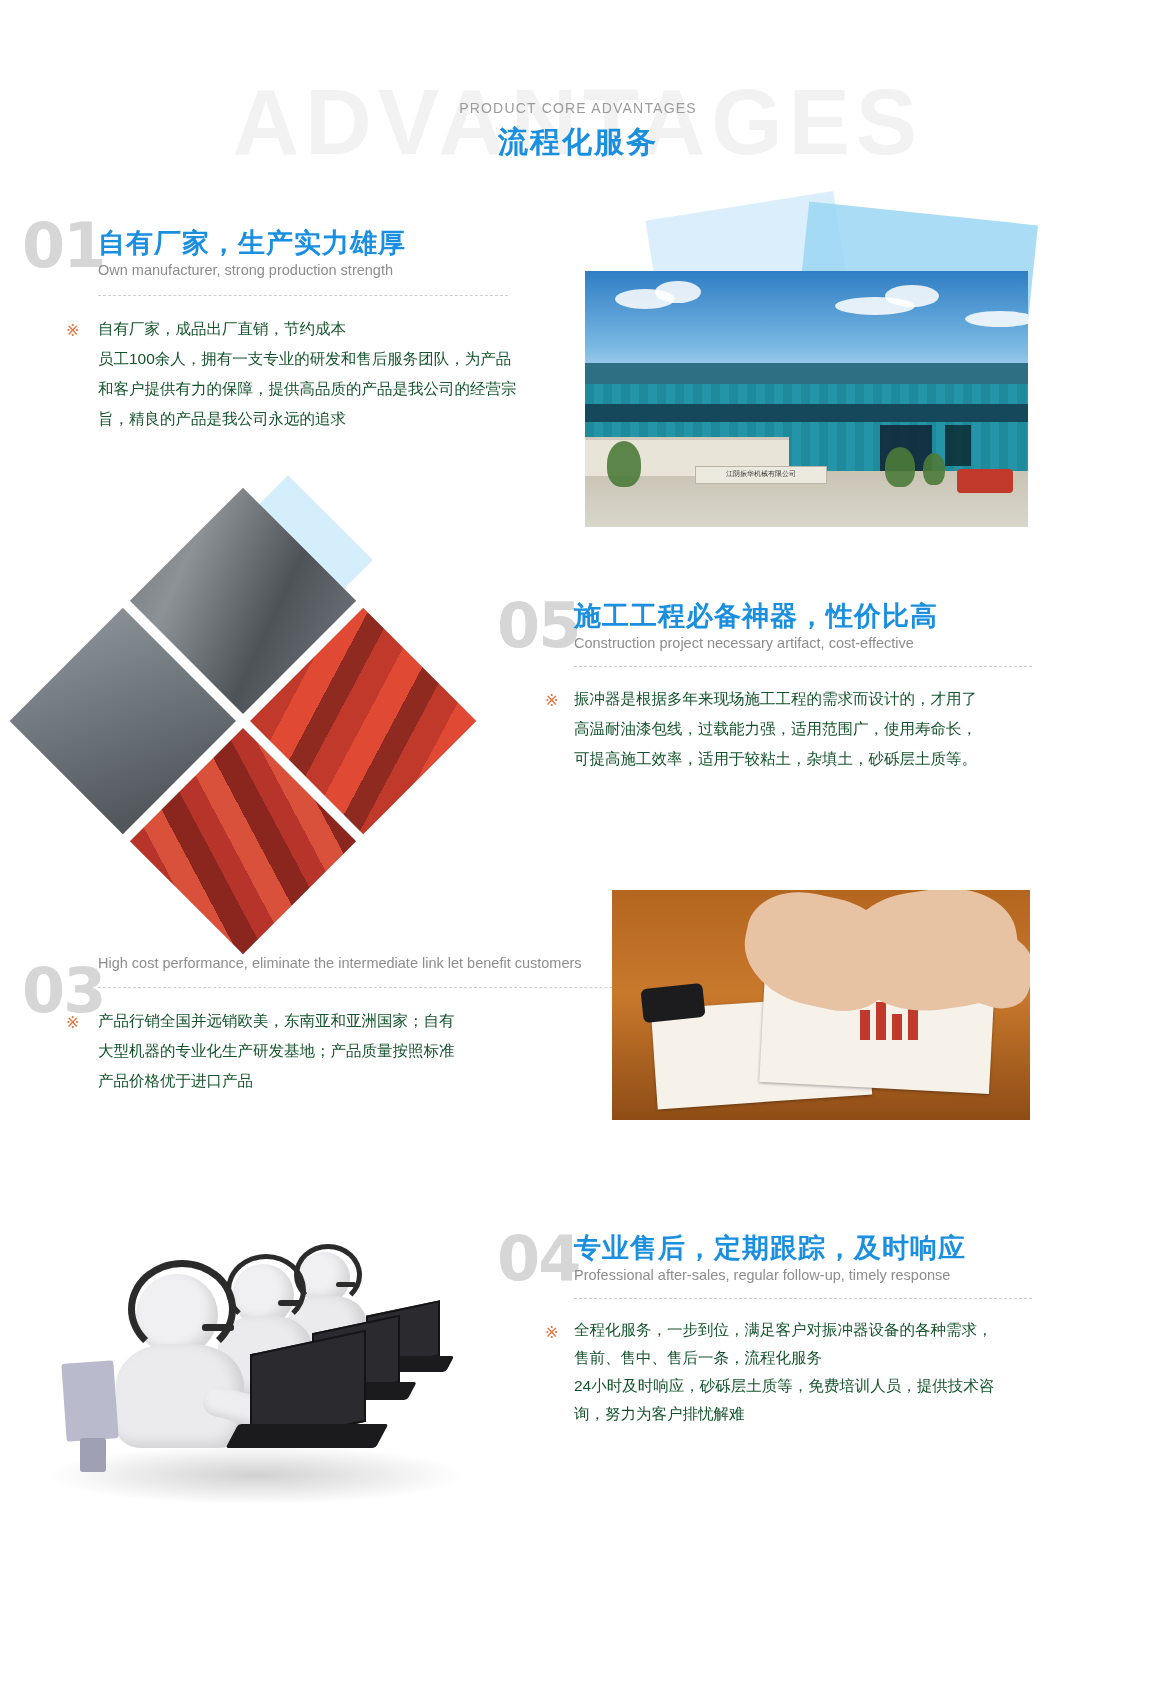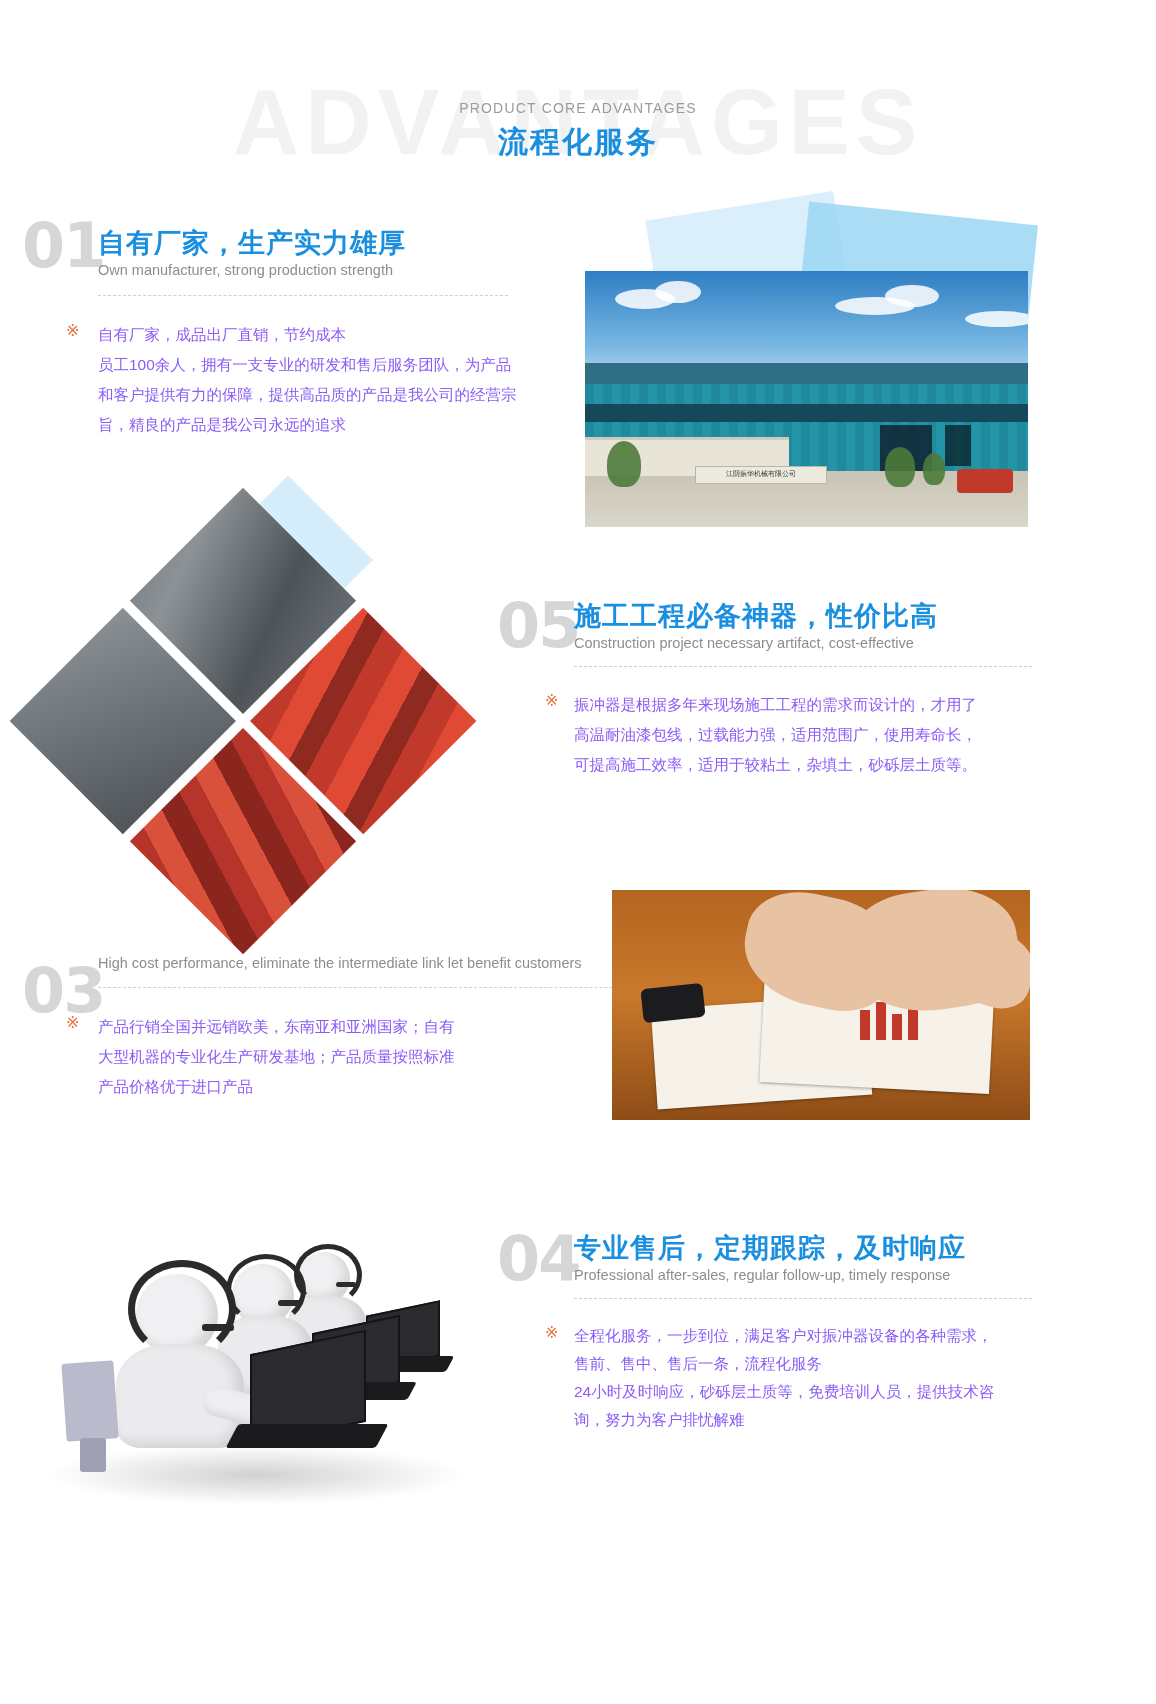--- a/index.html
+++ b/index.html
@@ -95,23 +95,22 @@
   .star {
     position: absolute;
     color: #e8733d;
     font-size: 16px;
     line-height: 16px;
   }
   .body-text {
     position: absolute;
     font-size: 15.5px;
     line-height: 30px;
-    color: #8b5cf6;
+    color: #14532d;
     white-space: pre-line;
-    margin-top: 6px;
   }
 
   
   .photo {
     position: absolute;
     overflow: hidden;
     background: #cfd8dc;
   }
   .deco-sq {
     position: absolute;

